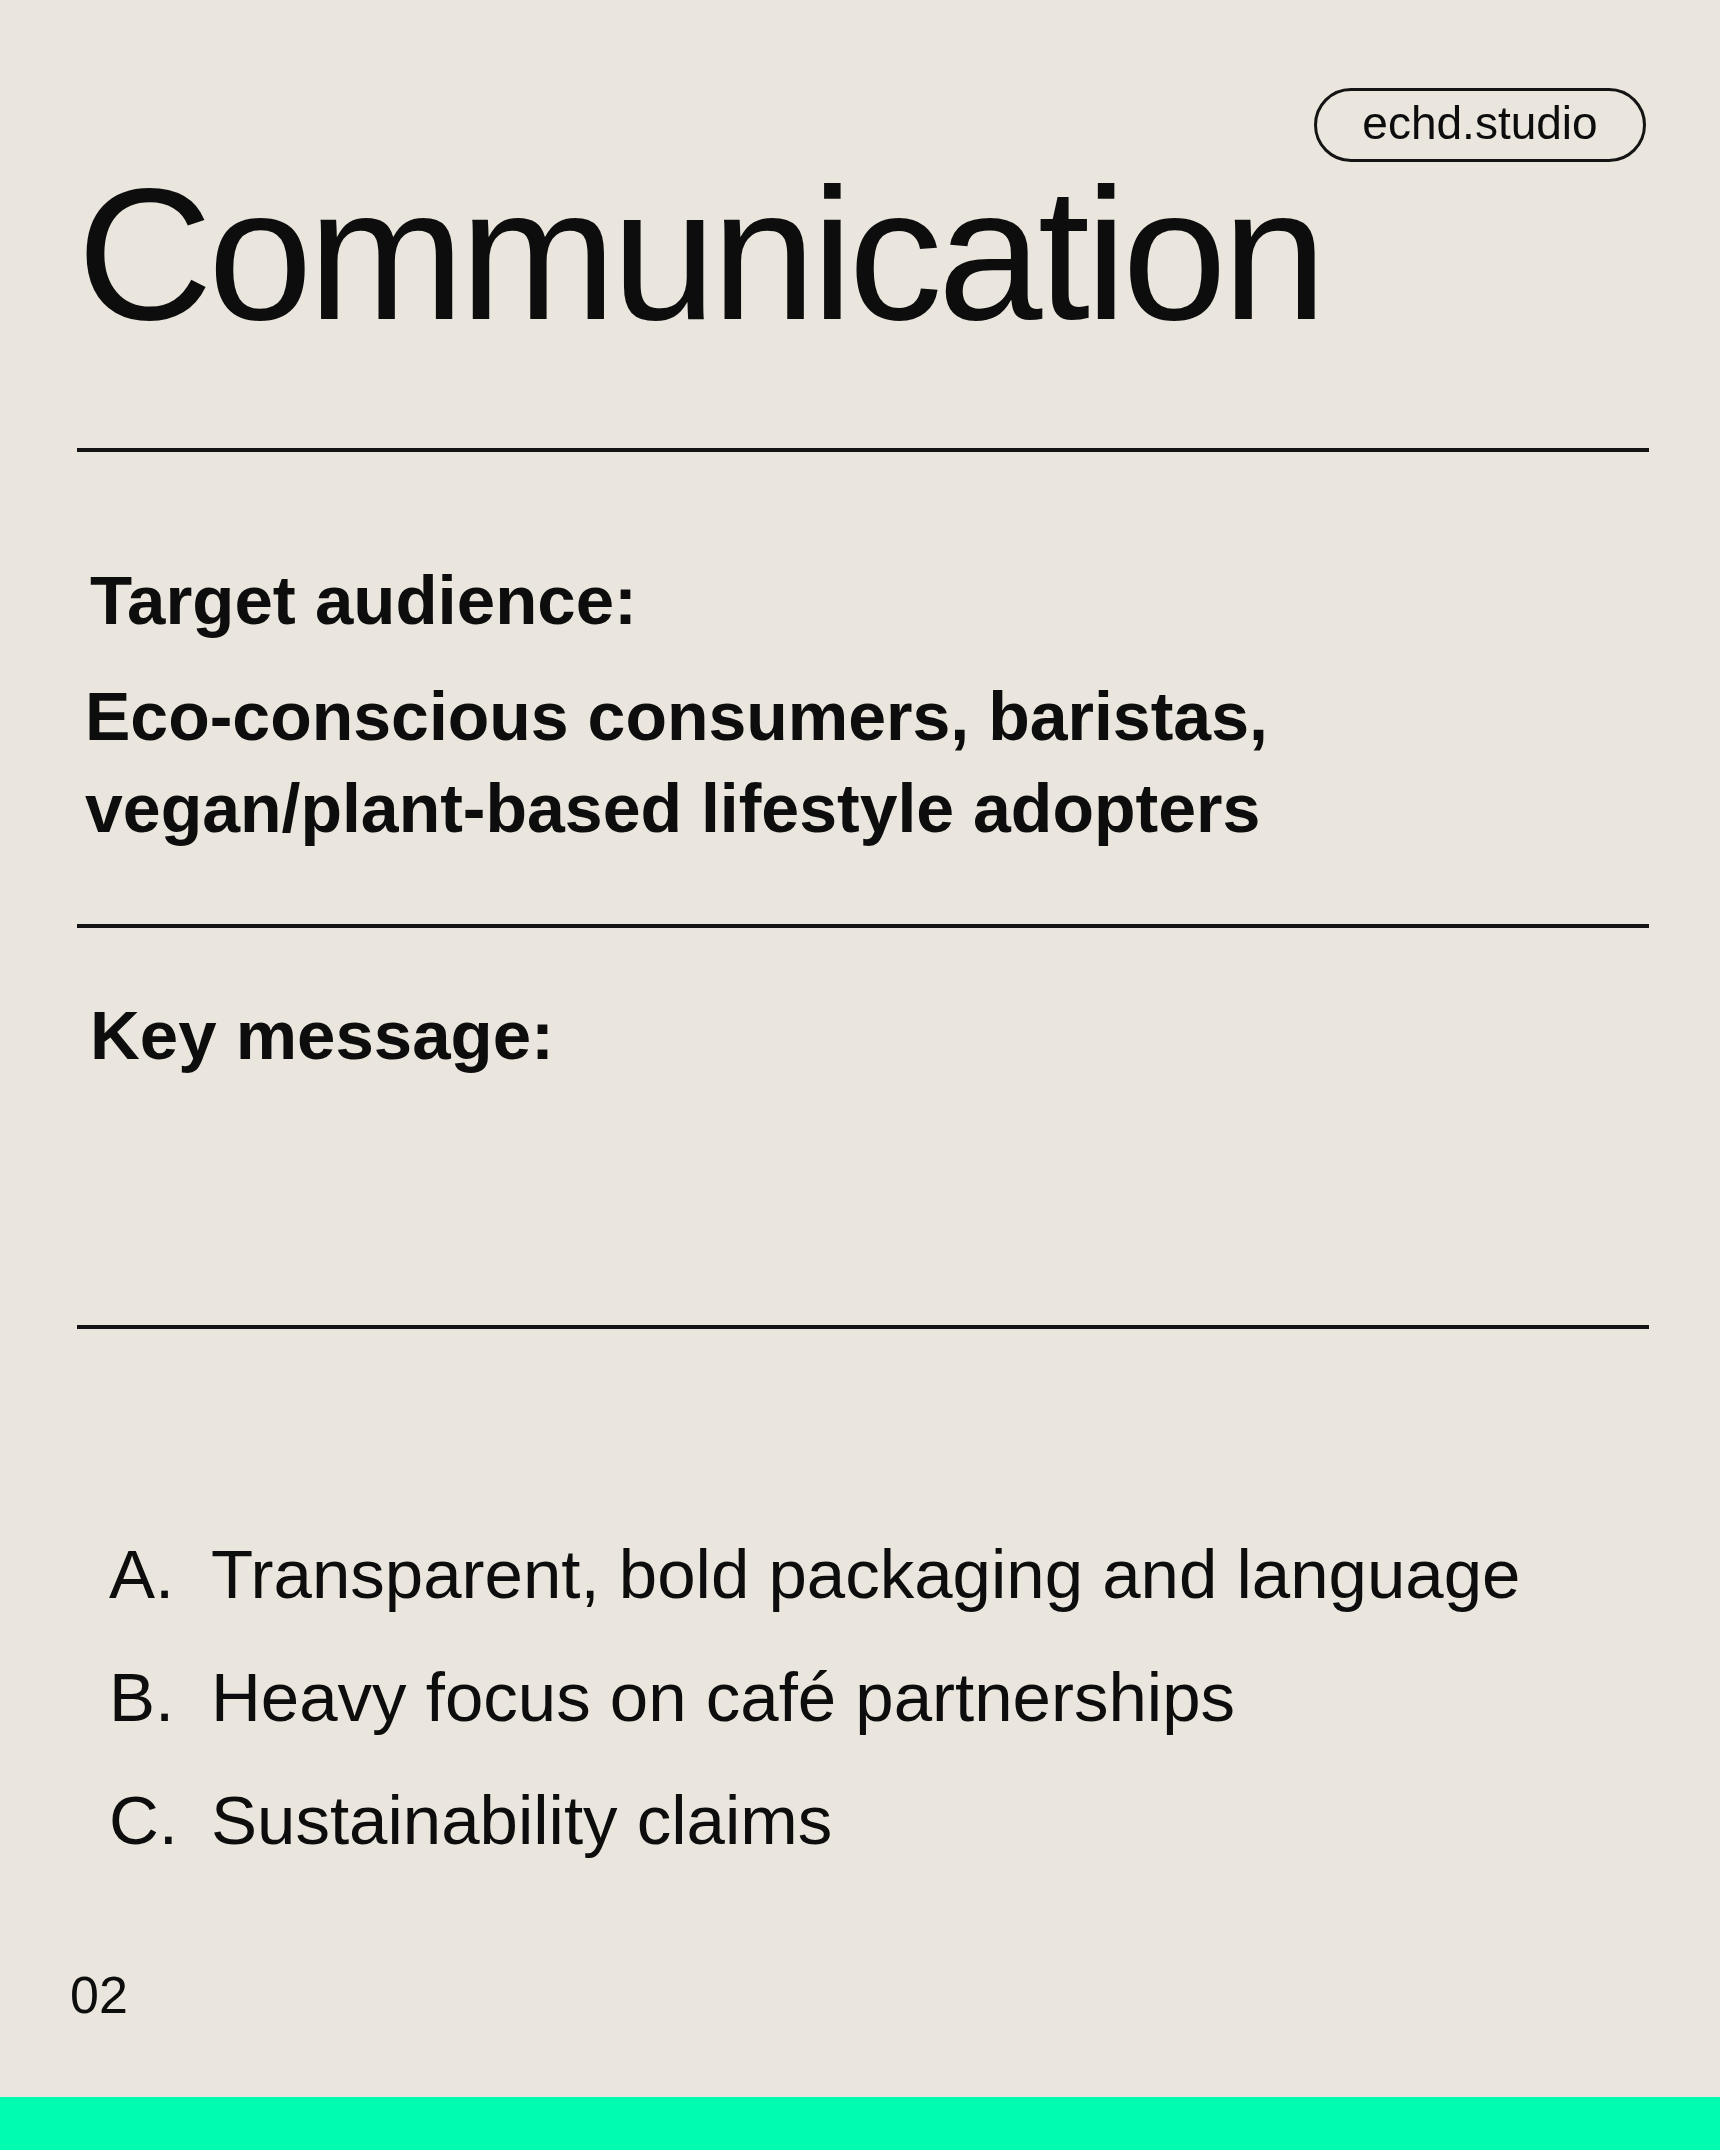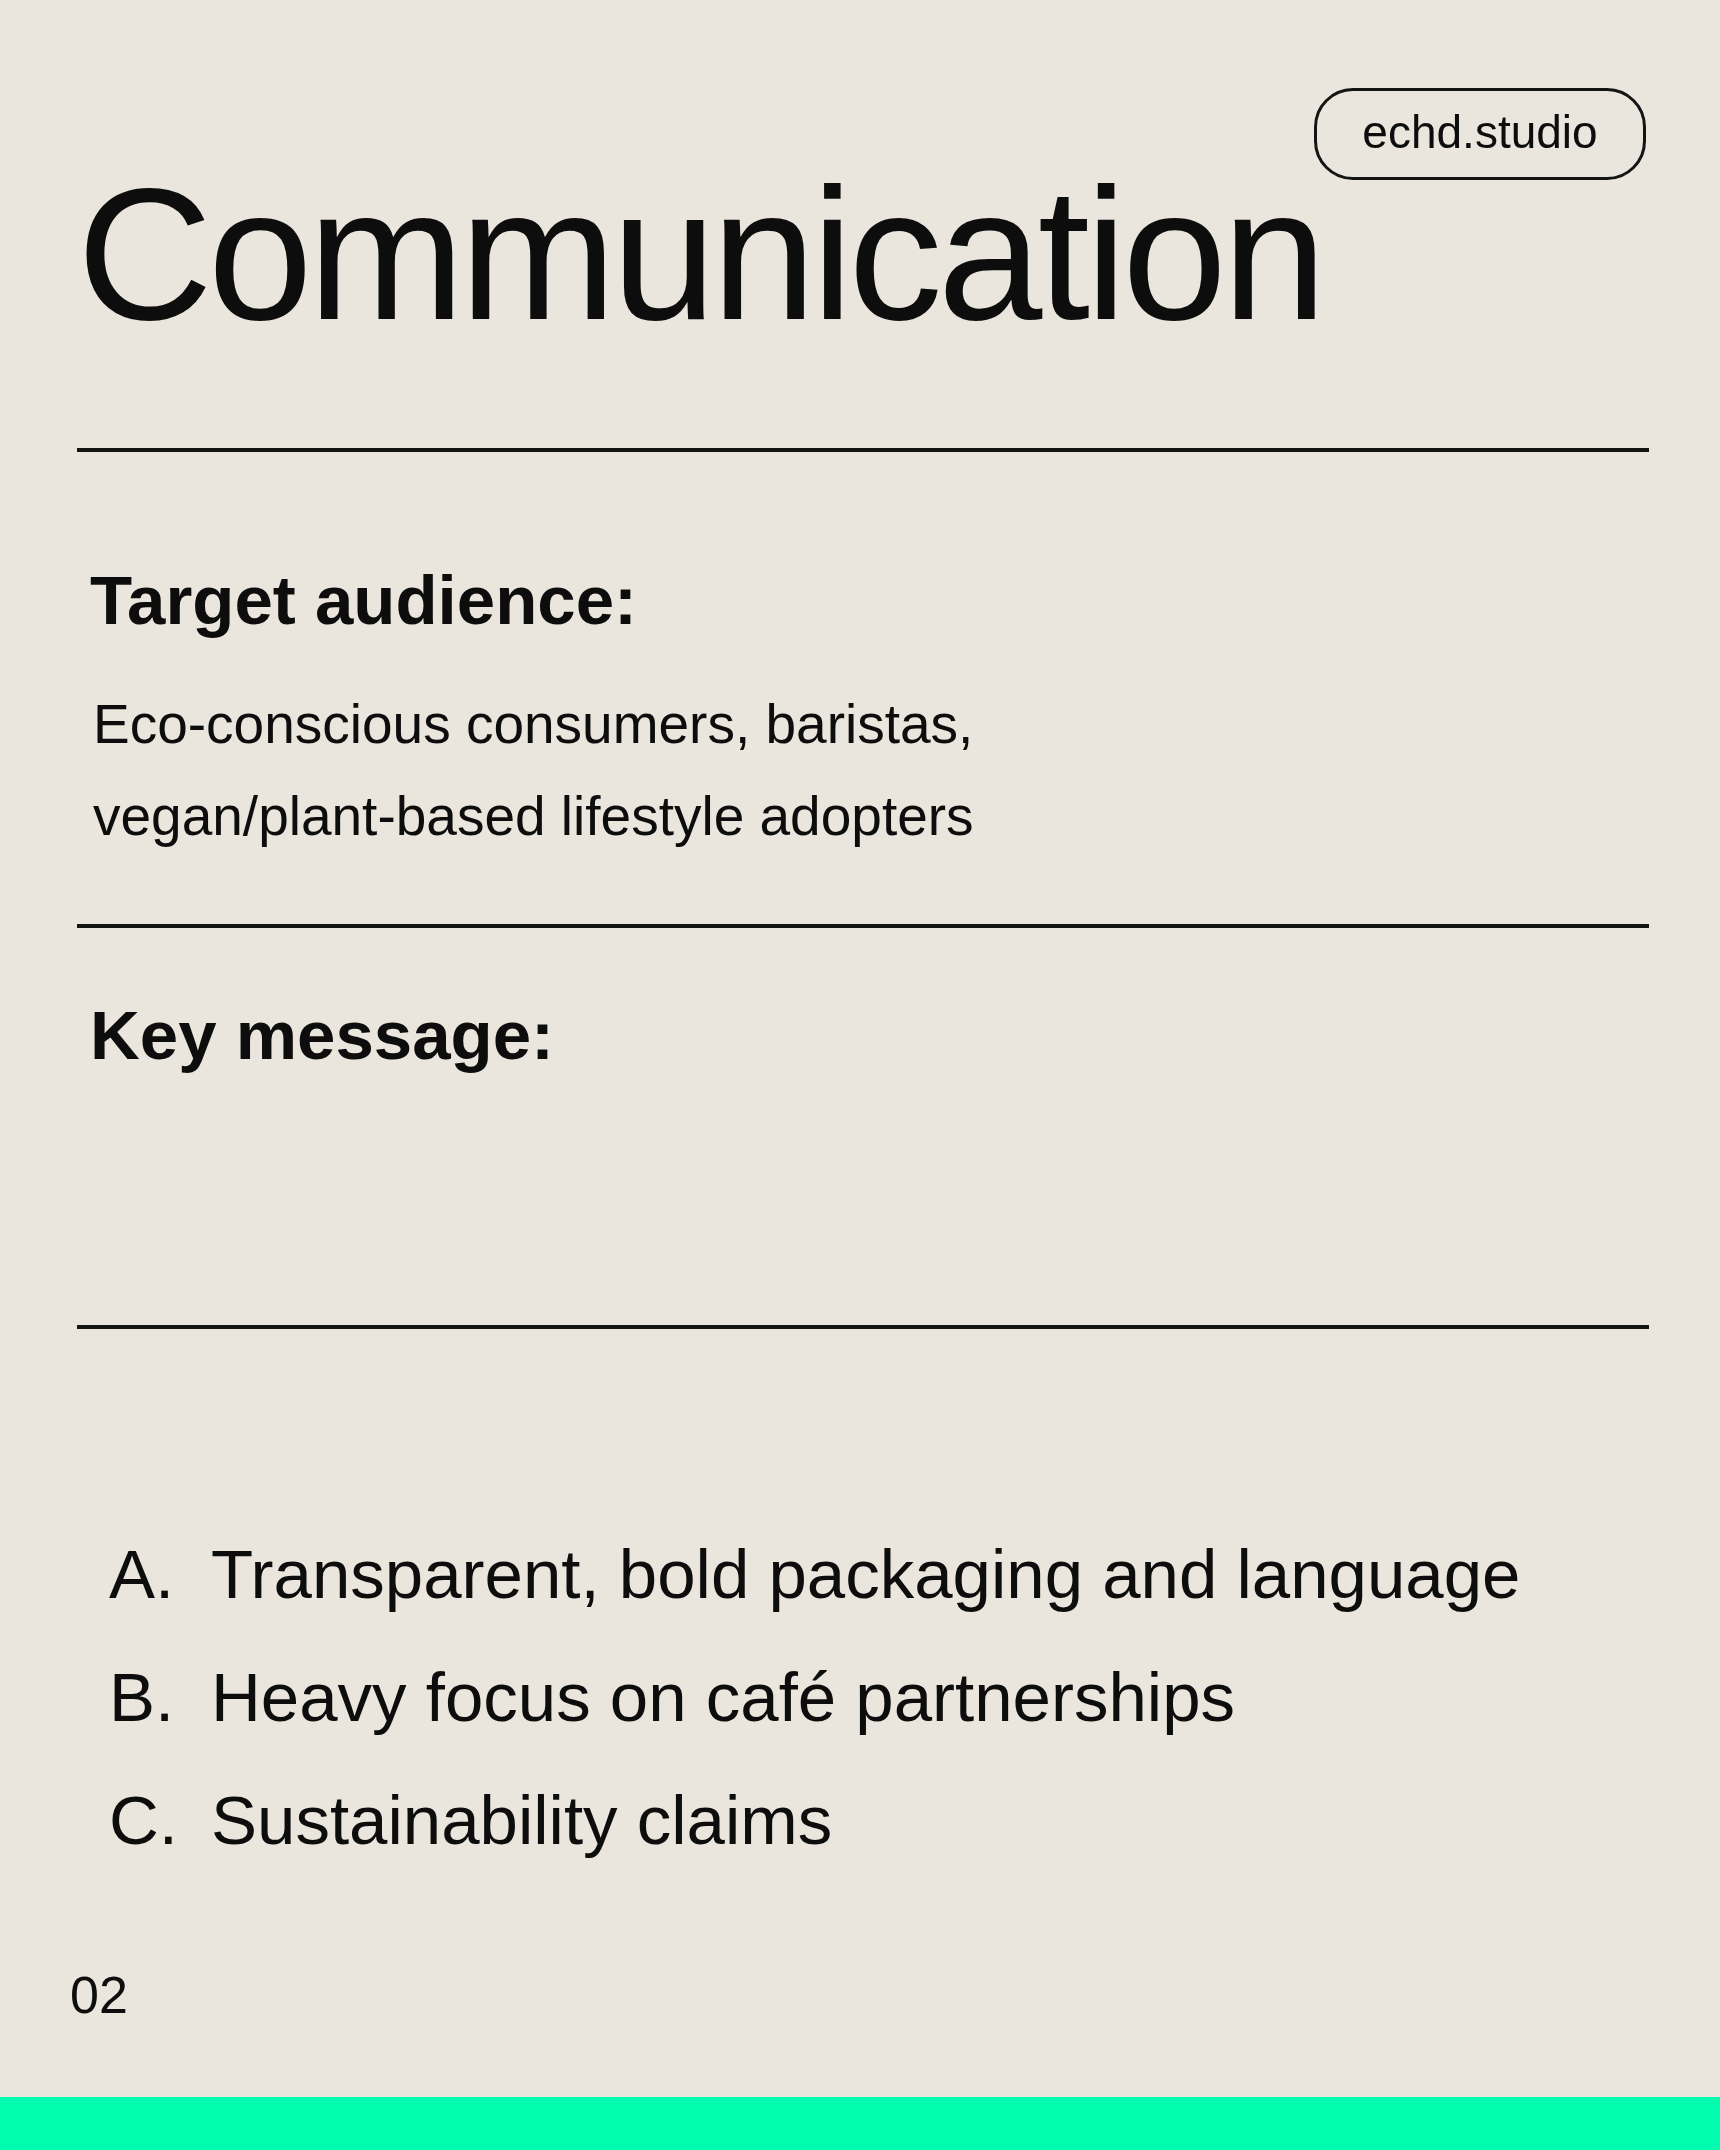--- a/index.html
+++ b/index.html
@@ -18,21 +18,21 @@
     height: 2151px;
     background: #EAE6DD;
     color: #0D0D0D;
     overflow: hidden;
   }
   .badge {
     position: absolute;
     left: 1314px;
     top: 88px;
     width: 332px;
-    height: 92px;
+    height: 74px;
     border: 3.2px solid #141414;
     border-radius: 39px;
     box-sizing: border-box;
     display: flex;
     align-items: center;
     justify-content: center;
   }
   .badge-text {
     font-size: 46px;
     line-height: 1;
@@ -69,23 +69,23 @@
     font-weight: 700;
     line-height: 92px;
     white-space: nowrap;
   }
   .heading-1 { top: 542px; }
   .heading-2 { top: 977px; }
   .heading-3 { top: 1406px; }
   .body-block {
     position: absolute;
     left: 77px;
-    margin: 16px;
-    font-size: 55px;
-    font-weight: 400;
+    margin: 8px;
+    font-size: 68px;
+    font-weight: 700;
     line-height: 92px;
     white-space: nowrap;
   }
   .body-1 { top: 662px; }
   .body-2 { top: 1075px; line-height: 91px; }
   .usp-list {
     position: absolute;
     left: 109px;
     top: 1513px;
   }

